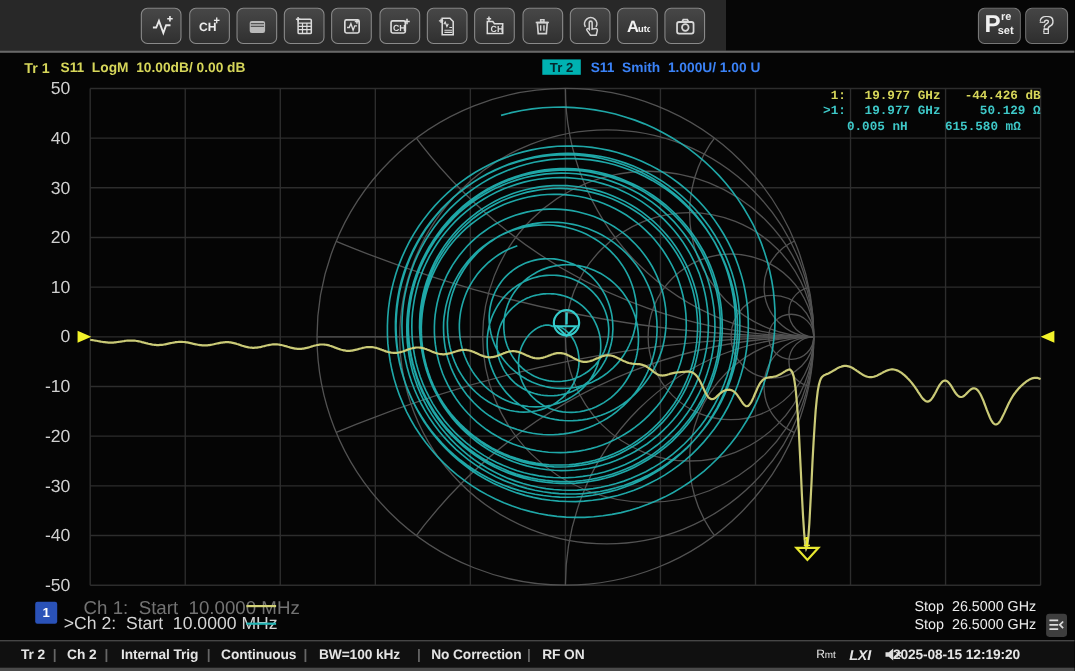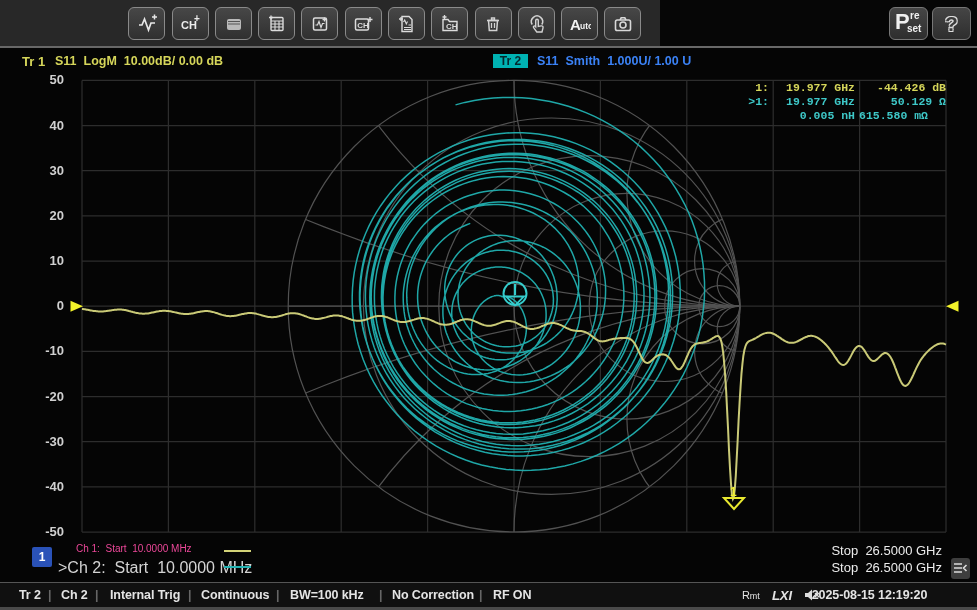--- a/index.html
+++ b/index.html
@@ -137,47 +137,47 @@
 <circle cx="515" cy="293.5" r="11.5" fill="none" stroke="#35cccc" stroke-width="2"></circle>
 <path d="M515,284 V295" stroke="#35cccc" stroke-width="2.2" fill="none"></path>
 <path d="M506,296.5 L524,296.5 L515,305.5 Z" fill="none" stroke="#35cccc" stroke-width="1.8"></path>
 </svg>
 
 <div class="abs" style="left:22px;top:54px;color:#d6d65a;font-size:13px;font-weight:bold">Tr 1</div>
 <div class="abs" style="left:55px;top:54px;color:#d6d65a;font-size:12.5px;font-weight:bold">S11&nbsp; LogM&nbsp; 10.00dB/ 0.00 dB</div>
 <div class="abs" style="left:493px;top:54px;width:35px;height:14px;background:#00b2b2;color:#04282d;font-size:12px;font-weight:bold;text-align:center;line-height:14px">Tr 2</div>
 <div class="abs" style="left:537px;top:54px;color:#3b82f6;font-size:12.5px;font-weight:bold">S11&nbsp; Smith&nbsp; 1.000U/ 1.00 U</div>
 
-<div class="abs" style="left:0;top:0;width:64px;height:610px;color:#d0d0d0;font-size:13px;font-weight:bold;text-align:left">
+<div class="abs" style="left:0;top:0;width:64px;height:610px;color:#d0d0d0;font-size:16px;font-weight:normal;text-align:left">
     <div style="position:absolute;right:0;top:72px">50</div>
     <div style="position:absolute;right:0;top:118px">40</div>
     <div style="position:absolute;right:0;top:163px">30</div>
     <div style="position:absolute;right:0;top:208px">20</div>
     <div style="position:absolute;right:0;top:253px">10</div>
     <div style="position:absolute;right:0;top:298px">0</div>
     <div style="position:absolute;right:0;top:343px">-10</div>
     <div style="position:absolute;right:0;top:389px">-20</div>
     <div style="position:absolute;right:0;top:434px">-30</div>
     <div style="position:absolute;right:0;top:479px">-40</div>
     <div style="position:absolute;right:0;top:524px">-50</div>
   </div>
 
 <div class="abs" style="left:0;top:0;font-family:'Liberation Mono',monospace;font-weight:bold;font-size:11.5px">
   <div class="abs" style="left:700px;top:81px;width:69px;text-align:right;color:#d6d65a">1:</div>
   <div class="abs" style="left:740px;top:81px;width:115px;text-align:right;color:#d6d65a">19.977 GHz</div>
   <div class="abs" style="left:820px;top:81px;width:126px;text-align:right;color:#d6d65a">-44.426 dB</div>
   <div class="abs" style="left:700px;top:95px;width:69px;text-align:right;color:#3ec8c8">&gt;1:</div>
   <div class="abs" style="left:740px;top:95px;width:115px;text-align:right;color:#3ec8c8">19.977 GHz</div>
   <div class="abs" style="left:820px;top:95px;width:126px;text-align:right;color:#3ec8c8">50.129 Ω</div>
-  <div class="abs" style="left:740px;top:109px;width:115px;text-align:right;color:#3ec8c8">0.005 nH</div>
+  <div class="abs" style="left:740px;top:109px;width:115px;text-align:center;color:#3ec8c8">0.005 nH</div>
   <div class="abs" style="left:820px;top:109px;width:108px;text-align:right;color:#3ec8c8">615.580 mΩ</div>
 </div>
 
 <div class="abs" style="left:32px;top:547px;width:20px;height:20px;background:#2a52b8;color:#fff;font-size:12px;font-weight:bold;text-align:center;line-height:20px;border-radius:2px">1</div>
-<div class="abs" style="left:76px;top:543px;color:#ec4899;font-size:10px">Ch 1:&nbsp; Start&nbsp; 10.0000 MHz</div>
+<div class="abs" style="left:76px;top:543px;color:#737373;font-size:17px">Ch 1:&nbsp; Start&nbsp; 10.0000 MHz</div>
 <div class="abs" style="left:224px;top:549.5px;width:27px;height:2px;background:#d3d378"></div>
 <div class="abs" style="left:58px;top:559px;color:#d4d4d4;font-size:16px">&gt;Ch 2:&nbsp; Start&nbsp; 10.0000 MHz</div>
 <div class="abs" style="left:224px;top:565.5px;width:27px;height:2px;background:#23b3b3"></div>
 <div class="abs" style="left:742px;top:543px;width:200px;text-align:right;color:#ececec;font-size:13px">Stop&nbsp; 26.5000 GHz</div>
 <div class="abs" style="left:742px;top:559.5px;width:200px;text-align:right;color:#ececec;font-size:13px">Stop&nbsp; 26.5000 GHz</div>
 <div class="abs" style="left:951px;top:558px;width:19px;height:21px;background:#3e3e3e;border-radius:3px;display:flex;align-items:center;justify-content:center">
   <svg width="15" height="13" viewBox="0 0 15 13">
       <path d="M1,2 h8 M1,6 h8 M1,10 h8 M13.5,3 l-3,3 3,3" stroke="#dcdcdc" stroke-width="1.6" fill="none"></path>
     </svg>
 </div>

